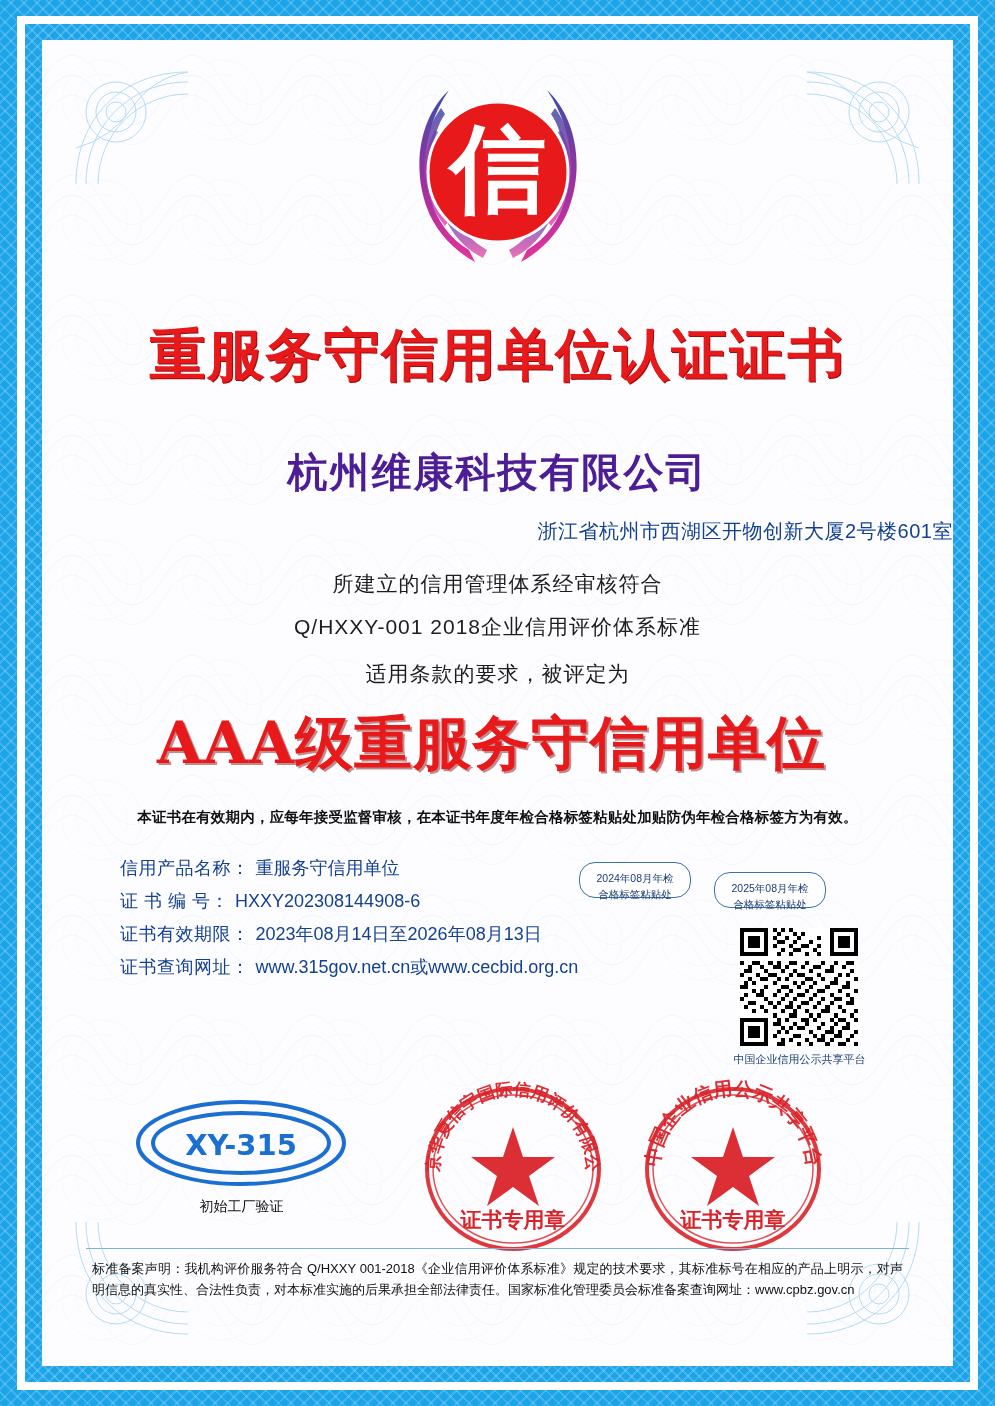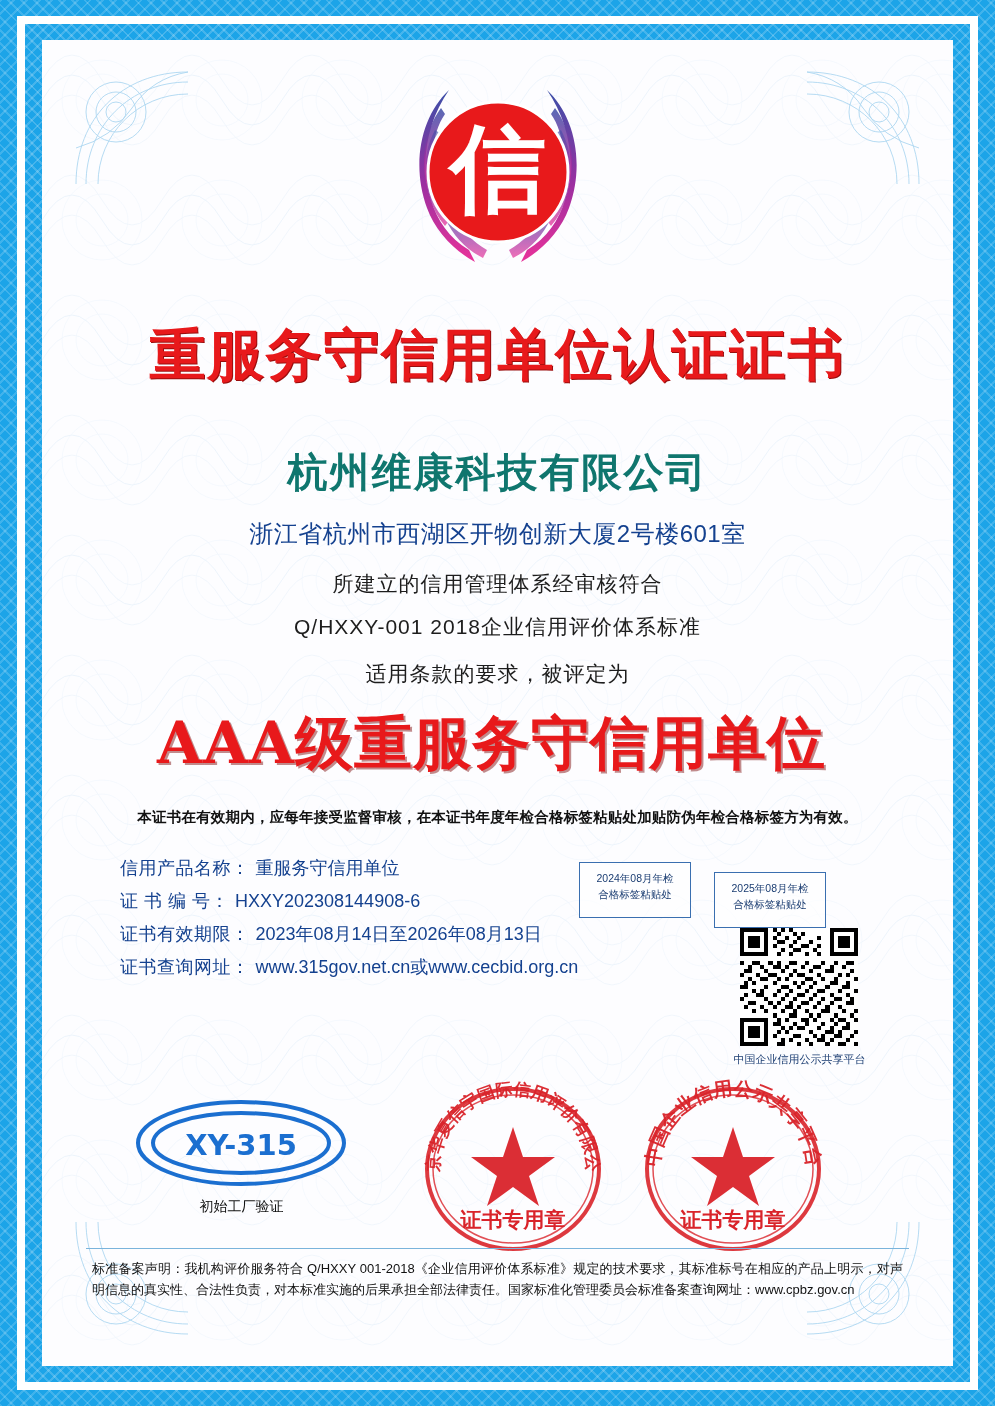--- a/index.html
+++ b/index.html
@@ -110,29 +110,29 @@
   }
 
   .company-name {
     position: absolute;
     top: 405px;
     left: 0; right: 0;
     text-align: center;
     font-family: "DejaVu Sans", sans-serif;
     font-size: 40px;
     font-weight: bold;
-    color: #0f766e;
+    color: #4c1d95;
     letter-spacing: 2px;
   }
   .company-addr {
     position: absolute;
     top: 478px;
     left: 0; right: 0;
-    text-align: center;
-    font-size: 24px;
+    text-align: right;
+    font-size: 20px;
     color: #14418f;
     letter-spacing: 0.5px;
   }
 
   .stmt-line {
     position: absolute;
     left: 0; right: 0;
     text-align: center;
     font-size: 21px;
     color: #1d1d1d;
@@ -173,23 +173,23 @@
     font-size: 18px;
     color: #14418f;
     line-height: 33px;
   }
   .field-row { white-space: nowrap; }
   .field-label { letter-spacing: 0.5px; }
   .field-value { margin-left: 6px; }
 
   .stamp-box {
     position: absolute;
-    width: 112px; height: 56px;
+    width: 112px; height: 36px;
     border: 1.4px solid #3a6fb0;
-    border-radius: 0;
+    border-radius: 16px;
     text-align: center;
     color: #1b3d72;
     font-size: 10.5px;
     line-height: 16px;
     padding-top: 7px;
     box-sizing: border-box;
     background: rgba(255,255,255,0.6);
   }
   .stamp-1 { left: 537px; top: 822px; }
   .stamp-2 { left: 672px; top: 822px; margin-top: 10px; }

